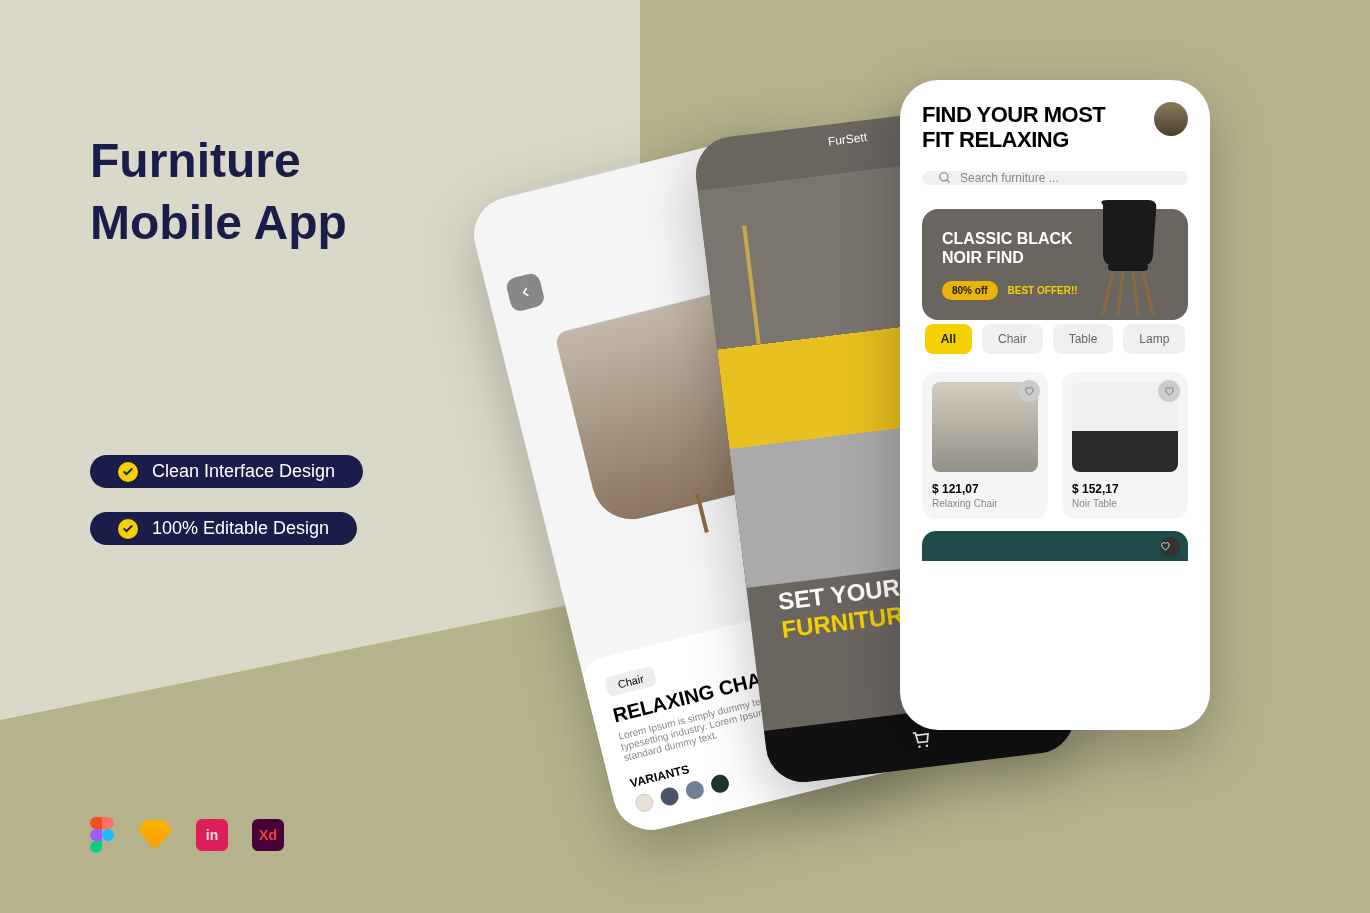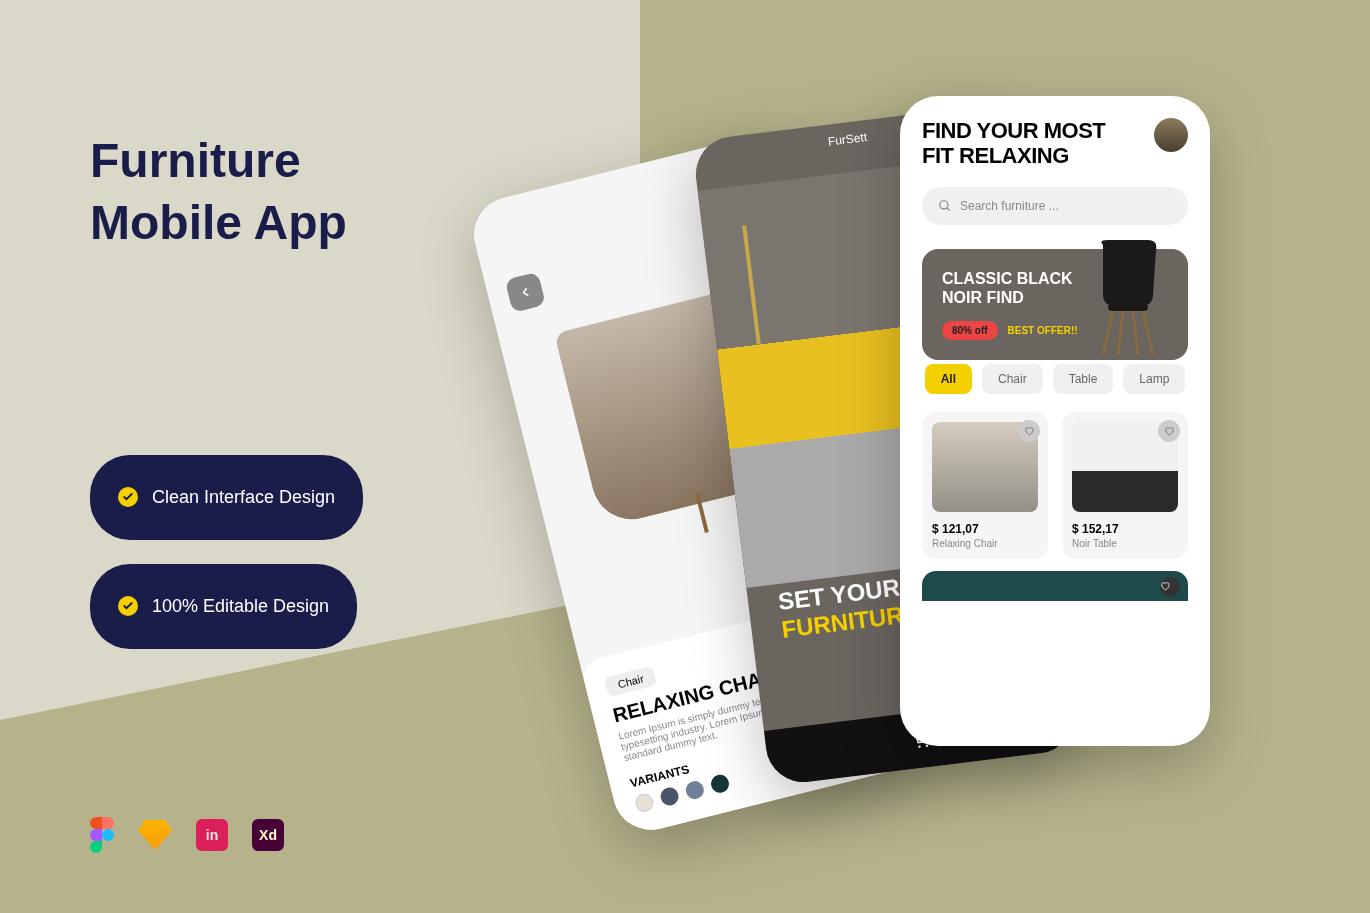--- a/index.html
+++ b/index.html
@@ -30,25 +30,25 @@
   font-size: 48px;
   font-weight: 800;
   color: #1a1d4a;
   line-height: 1.3;
 }
 .pills {
   margin-top: 200px;
 }
 .pill {
   display: inline-flex;
-  align-items: center;
+  align-items: flex-end;
   background: #1a1d4a;
   color: #fff;
   border-radius: 40px;
-  padding: 32px 28px;
+  padding: 6px 28px;
   font-size: 18px;
   margin-bottom: 24px;
 }
 .pill .check {
   width: 20px;
   height: 20px;
   background: #f5d000;
   border-radius: 50%;
   margin-right: 14px;
   display: flex;
@@ -71,21 +71,21 @@
   align-items: center;
   justify-content: center;
   font-weight: bold;
   border-radius: 6px;
   font-size: 14px;
 }
 .figma { position: relative; width: 24px; height: 36px; }
 .figma-part { position: absolute; width: 12px; height: 12px; }
 .sketch { width: 34px; height: 30px; background: linear-gradient(#fdb300, #f59e0b); clip-path: polygon(20% 0, 80% 0, 100% 35%, 50% 100%, 0 35%); }
 .invision { background: #dc1e5b; color: #e5e5e5; }
-.xd { background: #470137; color: #fef9c3; }
+.xd { background: #470137; color: #ef4444; }
 .phones {
   position: absolute;
   right: 120px;
   top: 60px;
   width: 680px;
   height: 800px;
 }
 .phone {
   position: absolute;
   width: 310px;
@@ -102,21 +102,21 @@
   background: #f5f5f5;
 }
 .phone-2 {
   left: 160px;
   top: 60px;
   transform: rotate(-7deg);
   background: #6b6560;
 }
 .phone-3 {
   left: 330px;
-  top: 36px;
+  top: 20px;
 }
 .phone-1-content { padding: 20px; }
 .back-btn {
   width: 34px; height: 34px; background: #888; border-radius: 10px;
   display: flex; align-items: center; justify-content: center; color: #fff;
   margin-top: 60px;
 }
 .heart-btn {
   position: absolute; top: 24px; right: 24px;
   width: 36px; height: 36px; background: #ddd; border-radius: 50%;
@@ -166,30 +166,30 @@
 }
 .phone-3-content { padding: 22px; }
 .home-header { display: flex; justify-content: space-between; align-items: flex-start; }
 .home-title {
   font-size: 22px; font-weight: 900; font-family: "Arial Black", sans-serif;
   line-height: 1.15; letter-spacing: -0.5px;
 }
 .avatar { width: 34px; height: 34px; border-radius: 50%; background: linear-gradient(#8a7a5a, #4a4030); }
 .search-bar {
   margin-top: 18px; background: #f0f0f0; border-radius: 24px;
-  padding: 12px 16px; display: flex; align-items: center; gap: 8px;
+  padding: 0 16px; display: flex; align-items: center; gap: 8px;
   font-size: 12px; color: #888;
 }
 .promo-card {
   margin-top: 24px; background: #6b6560; border-radius: 16px;
   padding: 20px; position: relative; color: #fff;
 }
 .promo-title { font-size: 16px; font-weight: 900; font-family: "Arial Black", sans-serif; line-height: 1.2; }
 .promo-row { display: flex; align-items: center; gap: 10px; margin-top: 14px; }
-.promo-badge { background: #ef4444; color: #222; font-size: 10px; padding: 4px 10px; border-radius: 10px; font-weight: 600; }
+.promo-badge { background: #eab308; color: #222; font-size: 10px; padding: 4px 10px; border-radius: 10px; font-weight: 600; }
 .promo-text { font-size: 10px; color: #f5d000; font-weight: 600; }
 .promo-chair {
   position: absolute; right: 10px; top: -14px; width: 100px; height: 130px;
 }
 .category-row { display: flex; gap: 10px; margin-top: 4px; justify-content: center; }
 .cat-pill {
   padding: 8px 16px; border-radius: 8px; font-size: 12px;
   background: #f0f0f0; color: #666;
 }
 .cat-pill.active { background: #f5d000; color: #222; font-weight: 600; }

